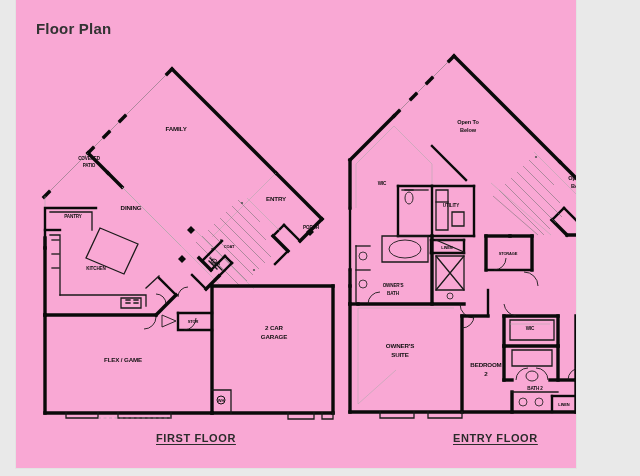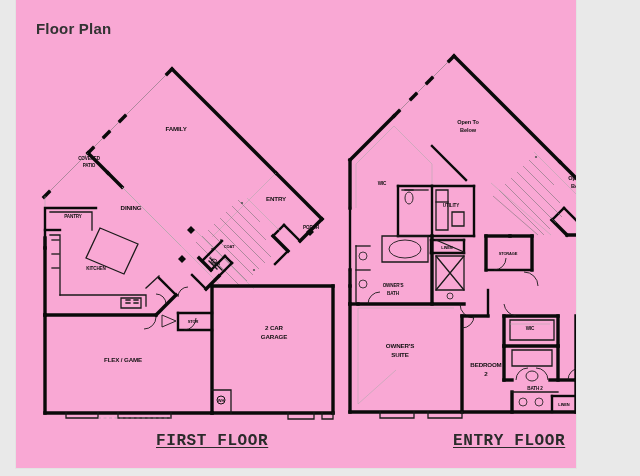--- a/index.html
+++ b/index.html
@@ -36,28 +36,28 @@
     left: 20px;
     top: 20px;
     font-size: 15px;
     font-weight: bold;
     color: #333333;
     letter-spacing: 0.2px;
     font-family: "Liberation Sans", sans-serif;
   }
   .floor-caption {
     position: absolute;
-    font-size: 16px;
+    font-size: 11px;
     font-weight: bold;
     color: #2b2b2b;
     letter-spacing: 0.6px;
     text-decoration: underline;
     text-underline-offset: 2px;
     white-space: nowrap;
-    font-family: Liberation Mono, monospace;
+    font-family: Liberation Sans, sans-serif;
   }
   #caption-first { left: 140px; top: 432px; }
   #caption-second { left: 437px; top: 432px; }
 
   .plan-svg {
     position: absolute;
     top: 0;
     left: 0;
   }
   #plan-first-wrap {

